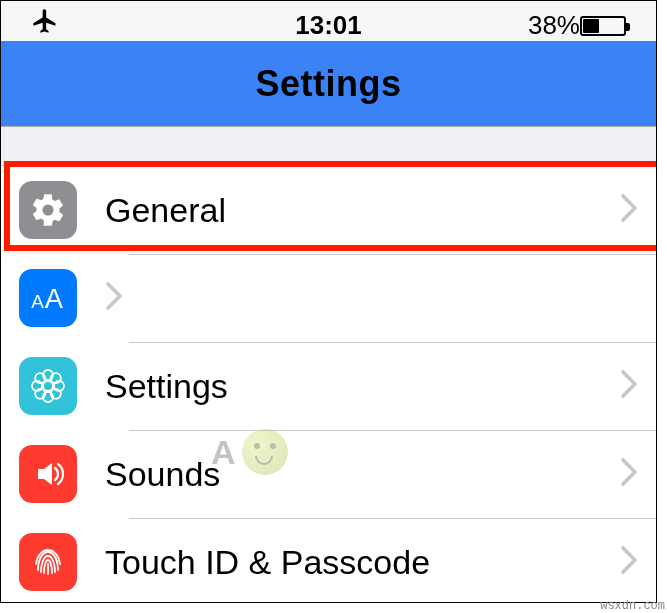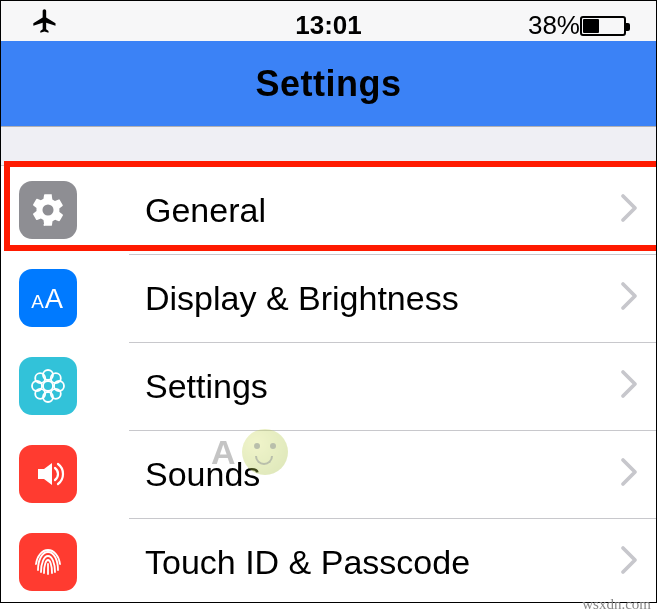--- a/index.html
+++ b/index.html
@@ -18,38 +18,38 @@
 
   
   .nav-header { height: 86px; display:flex; align-items:center; justify-content:center; background:#3b82f6; border-bottom:1px solid #b0b0b4;}
   .nav-title { font-size: 36px; font-weight: 700; letter-spacing: 0.5px;}
 
   
   .list { margin-top: 38px; background: #fff; border-top:1px solid #c8c8cc; border-bottom:1px solid #c8c8cc; position:relative;}
   .row { display:flex; align-items:center; height: 88px; padding: 0 18px 0 18px; position:relative; background:#fff;}
   .row + .row::before { content:""; position:absolute; left: 128px; right: 0; top:0; height:1px; background:#c8c8cc;}
   .icon-tile { width:58px; height:58px; border-radius:13px; margin-right: 28px; display:flex; align-items:center; justify-content:center; flex-shrink:0;}
-  .row-label { font-size: 34px; font-weight: 400; flex: 1; color:#000;margin-left:40px;}
+  .row-label { font-size: 34px; font-weight: 400; flex: 1; color:#000;}
   .chevron { color:#c7c7cc; flex-shrink:0;}
 
   .tile-gray { background:#8e8e93; }
   .tile-blue { background:#007aff; }
   .tile-cyan { background:#32c2d9; }
   .tile-red  { background:#ff3b30; }
 
   .highlight-box { position:absolute; border: 6px solid #ff1a00; pointer-events:none; z-index:10; left: 3px; }
 
   .watermark { position:absolute; left: 210px; top: 428px; font-size: 34px; font-weight:700; letter-spacing: 4px; color:#5a5a5a; opacity:0.35; display:flex; align-items:center; pointer-events:none; z-index:5; font-family: Arial, sans-serif;}
   .watermark-face { width:46px; height:46px; border-radius:50%; background: radial-gradient(circle at 30% 30%, #d6e26a, #9cb836); margin: 0 2px; display:inline-flex; align-items:center; justify-content:center; position:relative;}
   .watermark-face::before, .watermark-face::after { content:""; position:absolute; width:6px; height:6px; background:#3a4a12; border-radius:50%; top:14px;}
   .watermark-face::before { left:12px;}
   .watermark-face::after { right:12px;}
   .watermark-smile { position:absolute; width:18px; height:9px; border:2px solid #3a4a12; border-top:none; border-radius: 0 0 18px 18px; bottom:10px; left:13px;}
 
-  .attrib { position:absolute; right:16px; bottom:0; font-size:15px; color:#888; font-family: Liberation Serif, serif;}
+  .attrib { position:absolute; right:2px; bottom:0; font-size:12px; color:#888; font-family: Liberation Mono, monospace;}
 
   .airplane-svg { width:28px; height:28px;}
 </style>
 </head>
 <body>
 
 <div class="screen">
 
   <div class="status-bar">
     <div class="status-left">
@@ -88,21 +88,20 @@
       </span>
     </div>
 
     <div class="row">
       <div class="icon-tile tile-blue">
         <svg width="42" height="42" viewBox="0 0 40 40">
             <text x="4" y="30" font-family="Helvetica" font-size="18" font-weight="400" fill="#fff">A</text>
             <text x="17" y="30" font-family="Helvetica" font-size="26" font-weight="400" fill="#fff">A</text>
           </svg>
       </div>
-      <div class="row-label">Display &amp; Brightness</div>
       <span class="chevron">
         <svg width="18" height="30" viewBox="0 0 12 20">
             <path fill="none" stroke="#c7c7cc" stroke-width="2.5" stroke-linecap="round" stroke-linejoin="round" d="M2 2l8 8-8 8"></path>
           </svg>
       </span>
     </div>
 
     <div class="row">
       <div class="icon-tile tile-cyan">
         <svg width="40" height="40" viewBox="0 0 40 40">

